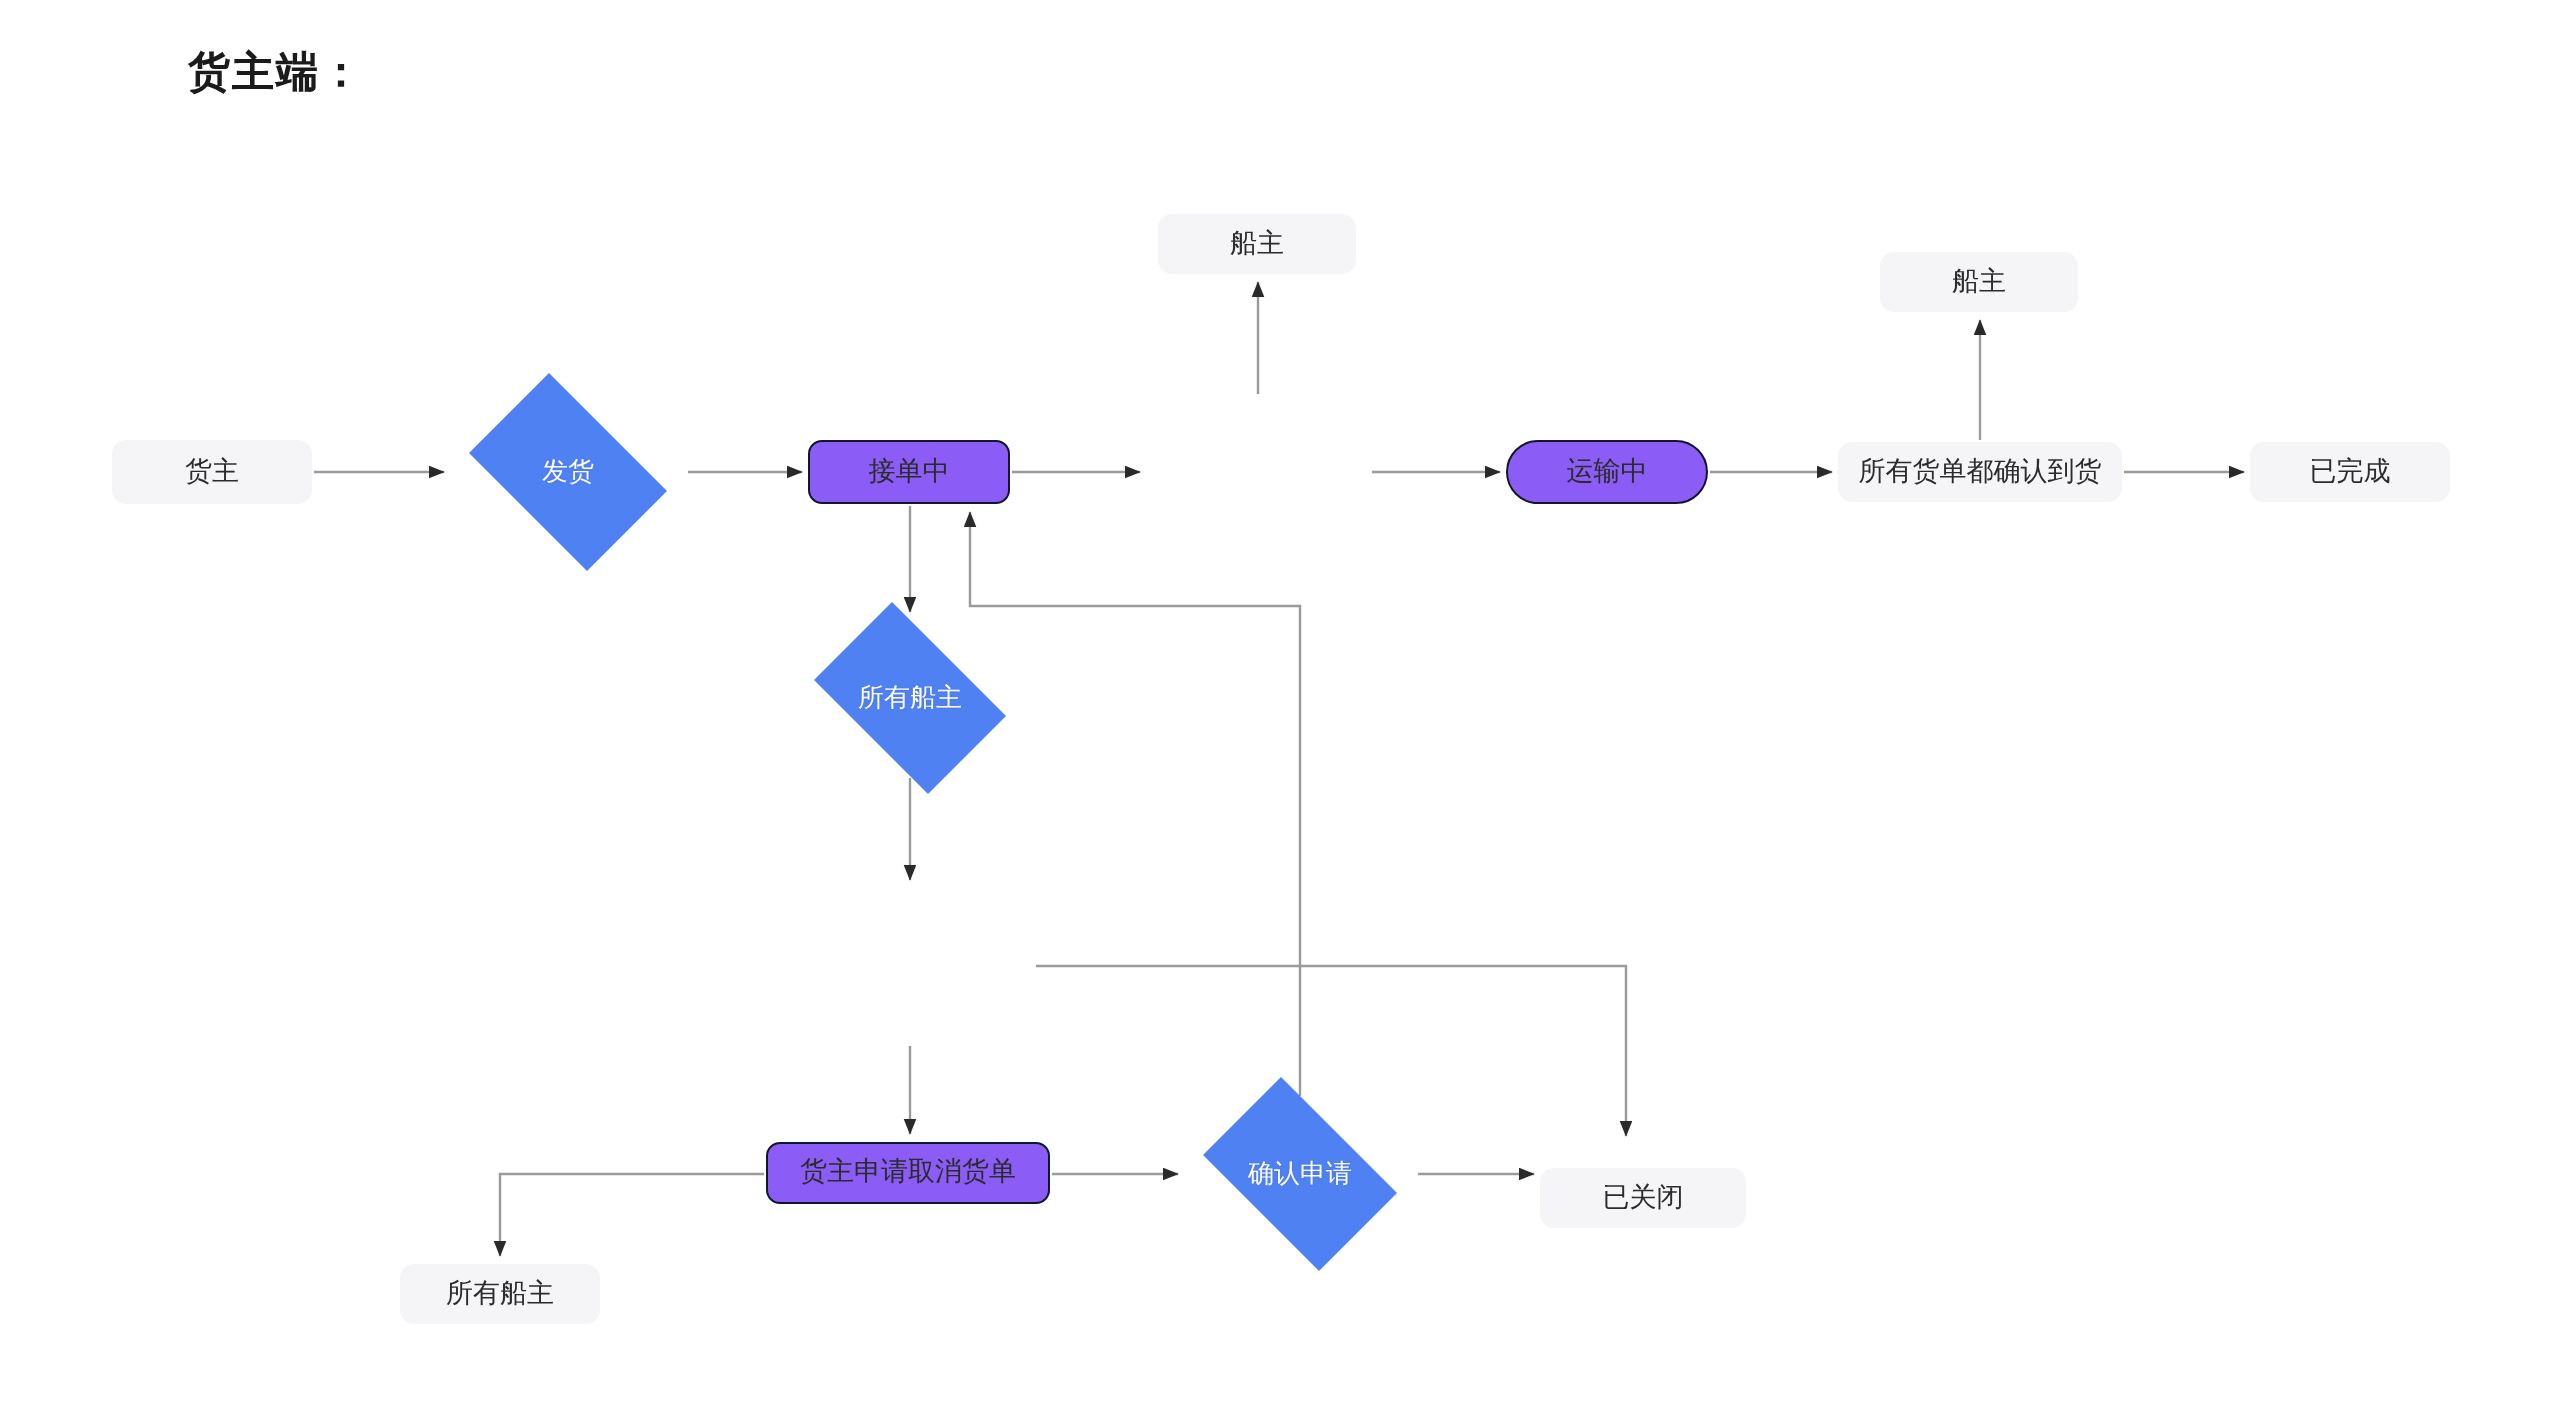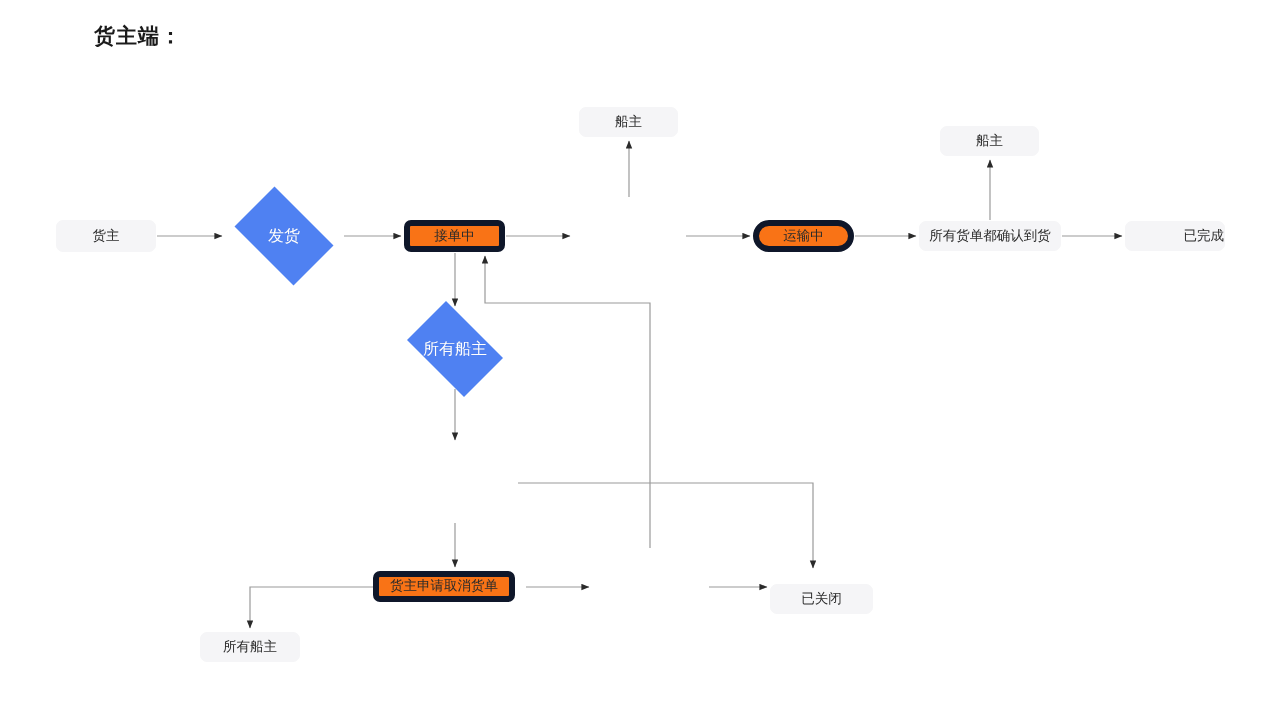--- a/index.html
+++ b/index.html
@@ -59,29 +59,29 @@
     line-height: 1.2;
   }
 
   .node-box.gray {
     background: #f5f5f7;
     border: 1px solid #f5f5f7;
     color: #2b2b2b;
   }
 
   .node-box.cream {
-    background: #f97316;
-    border: 6px solid #0f172a;
+    background: #8b5cf6;
+    border: 1px solid #0f172a;
     color: #2b2b2b;
   }
 
   .node-diamond {
     background: transparent;
     color: #ffffff;
-    font-size: 16px;
+    font-size: 13px;
   }
 
   .node-diamond .dmd-shape {
     position: absolute;
     left: 0; top: 0;
     width: 100%;
     height: 100%;
     background: #4f81f2;
     transform: rotate(45deg) scale(0.7071);
     transform-origin: center center;
@@ -149,34 +149,38 @@
   </div>
 
   <div class="node node-box gray" style="left:940px; top:126px; width:99px; height:30px;">
     <span>船主</span>
   </div>
 
   <div class="node node-box gray" style="left:919px; top:221px; width:142px; height:30px;text-align:right;">
     <span>所有货单都确认到货</span>
   </div>
 
-  <div class="node node-box gray" style="left:1125px; top:221px; width:100px; height:30px;justify-content:flex-end;">
+  <div class="node node-box gray" style="left:1125px; top:221px; width:100px; height:30px;">
     <span>已完成</span>
   </div>
 
   <div class="node node-diamond" style="left:398px; top:310px; width:114px; height:78px;">
     <span class="dmd-shape"></span>
     <span class="dmd-label">所有船主</span>
   </div>
 
 
-  <div class="node node-box cream" style="left:373px; top:571px; width:142px; height:31px;text-align:right;">
+  <div class="node node-box cream" style="left:383px; top:571px; width:142px; height:31px;text-align:right;">
     <span>货主申请取消货单</span>
   </div>
 
+  <div class="node node-diamond" style="left:592px; top:548px; width:116px; height:78px;">
+    <span class="dmd-shape"></span>
+    <span class="dmd-label">确认申请</span>
+  </div>
 
   <div class="node node-box gray" style="left:770px; top:552px; width:103px; height:30px;margin-top:32px;">
     <span>已关闭</span>
   </div>
 
   <div class="node node-box gray" style="left:200px; top:632px; width:100px; height:30px;">
     <span>所有船主</span>
   </div>
 
 </div>

